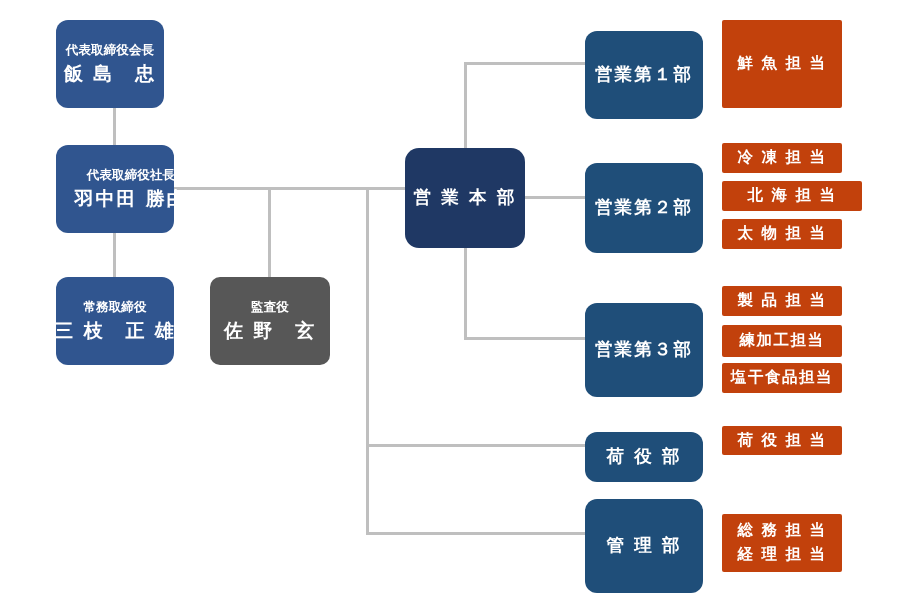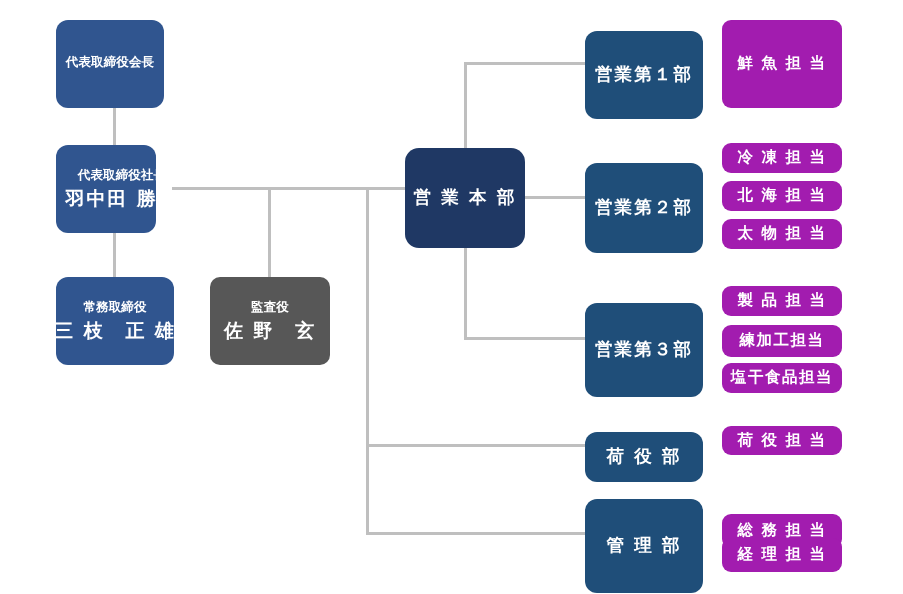--- a/index.html
+++ b/index.html
@@ -68,38 +68,38 @@
     font-weight: 700;
     letter-spacing: 0.10em;
     white-space: nowrap;
   }
 
   
   .exec      { background: #30558f; }
   .auditor   { background: #575757; border-radius: 10px; text-align: center; }
   .hq        { background: #1f3864; border-radius: 14px; }
   .dept      { background: #1f4e79; margin-top: 11px; }
-  .team-box  { background: #a21caf; border-radius: 9px; }
+  .team-box  { background: #c2410c; border-radius: 2px; }
 
   
   #n-chairman  { left: 56px;  top: 20px;  width: 108px; height: 88px; }
-  #n-president { left: 56px;  top: 145px; width: 100px; height: 88px; padding-left: 32px; }
+  #n-president { left: 56px;  top: 145px; width: 118px; height: 88px; padding-left: 32px; }
   #n-managing  { left: 56px;  top: 277px; width: 118px; height: 88px; }
   #n-auditor   { left: 210px; top: 277px; width: 120px; height: 88px; }
   #n-hq        { left: 405px; top: 148px; width: 120px; height: 100px; }
 
   #n-sales1    { left: 585px; top: 20px;  width: 118px; height: 88px; }
   #n-sales2    { left: 585px; top: 152px; width: 118px; height: 90px; }
   #n-sales3    { left: 585px; top: 292px; width: 118px; height: 94px; justify-content: center; }
   #n-cargo     { left: 585px; top: 421px; width: 118px; height: 50px; }
   #n-admin     { left: 585px; top: 488px; width: 118px; height: 94px; }
 
   #t-fresh     { left: 722px; top: 20px;  width: 120px; height: 88px; }
   #t-frozen    { left: 722px; top: 143px; width: 120px; height: 30px; }
-  #t-hokkai    { left: 722px; top: 181px; width: 120px; height: 30px; }
+  #t-hokkai    { left: 722px; top: 181px; width: 140px; height: 30px; }
   #t-futomono  { left: 722px; top: 219px; width: 120px; height: 30px; }
   #t-seihin    { left: 722px; top: 286px; width: 120px; height: 30px; }
   #t-neri      { left: 722px; top: 325px; width: 120px; height: 32px; }
   #t-enkan     { left: 722px; top: 363px; width: 120px; height: 30px; }
   #t-niyaku    { left: 722px; top: 426px; width: 120px; height: 29px; }
   #t-soumu     { left: 722px; top: 494px; width: 120px; height: 34px; margin-top: 20px; }
   #t-keiri     { left: 722px; top: 538px; width: 120px; height: 34px; }
 
   
   
@@ -138,20 +138,21 @@
   <div class="line v" id="l-trunk-v"></div>
   <div class="line h" id="l-cargo-h"></div>
   <div class="line h" id="l-admin-h"></div>
   <div class="line v" id="l-hq-v"></div>
   <div class="line h" id="l-s1-h"></div>
   <div class="line h" id="l-s2-h"></div>
   <div class="line h" id="l-s3-h"></div>
 
   <div class="node exec" id="n-chairman">
     <div class="role">代表取締役会長</div>
+    <div class="person">飯 島　忠</div>
   </div>
 
   <div class="node exec" id="n-president">
     <div class="role">代表取締役社長</div>
     <div class="person">羽中田 勝由</div>
   </div>
 
   <div class="node exec" id="n-managing">
     <div class="role">常務取締役</div>
     <div class="person">三 枝　正 雄</div>

